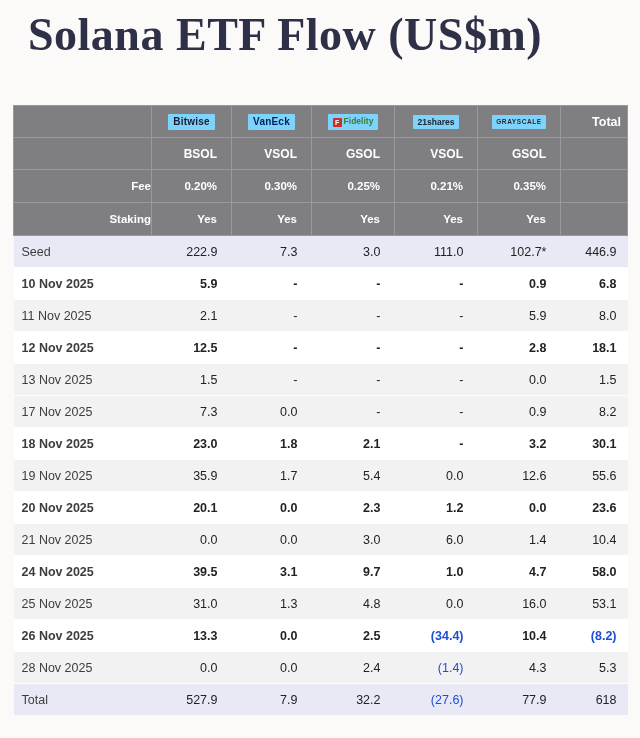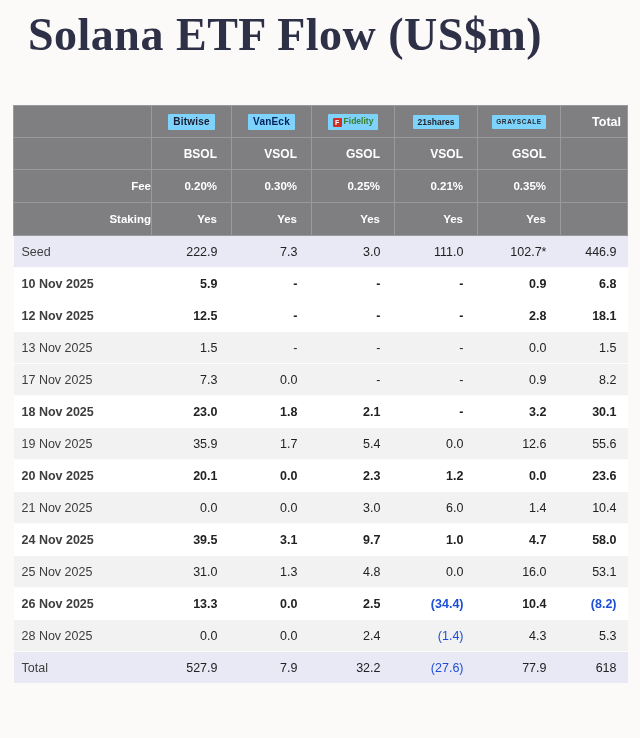--- a/index.html
+++ b/index.html
@@ -176,20 +176,29 @@
         </tr>
         <tr class="plain">
           <td class="row-label">10 Nov 2025</td>
           <td class="num">5.9</td>
           <td class="num">-</td>
           <td class="num">-</td>
           <td class="num">-</td>
           <td class="num">0.9</td>
           <td class="num total-cell">6.8</td>
         </tr>
+        <tr class="alt">
+          <td class="row-label">11 Nov 2025</td>
+          <td class="num">2.1</td>
+          <td class="num">-</td>
+          <td class="num">-</td>
+          <td class="num">-</td>
+          <td class="num">5.9</td>
+          <td class="num total-cell">8.0</td>
+        </tr>
         <tr class="plain">
           <td class="row-label">12 Nov 2025</td>
           <td class="num">12.5</td>
           <td class="num">-</td>
           <td class="num">-</td>
           <td class="num">-</td>
           <td class="num">2.8</td>
           <td class="num total-cell">18.1</td>
         </tr>
         <tr class="alt">

